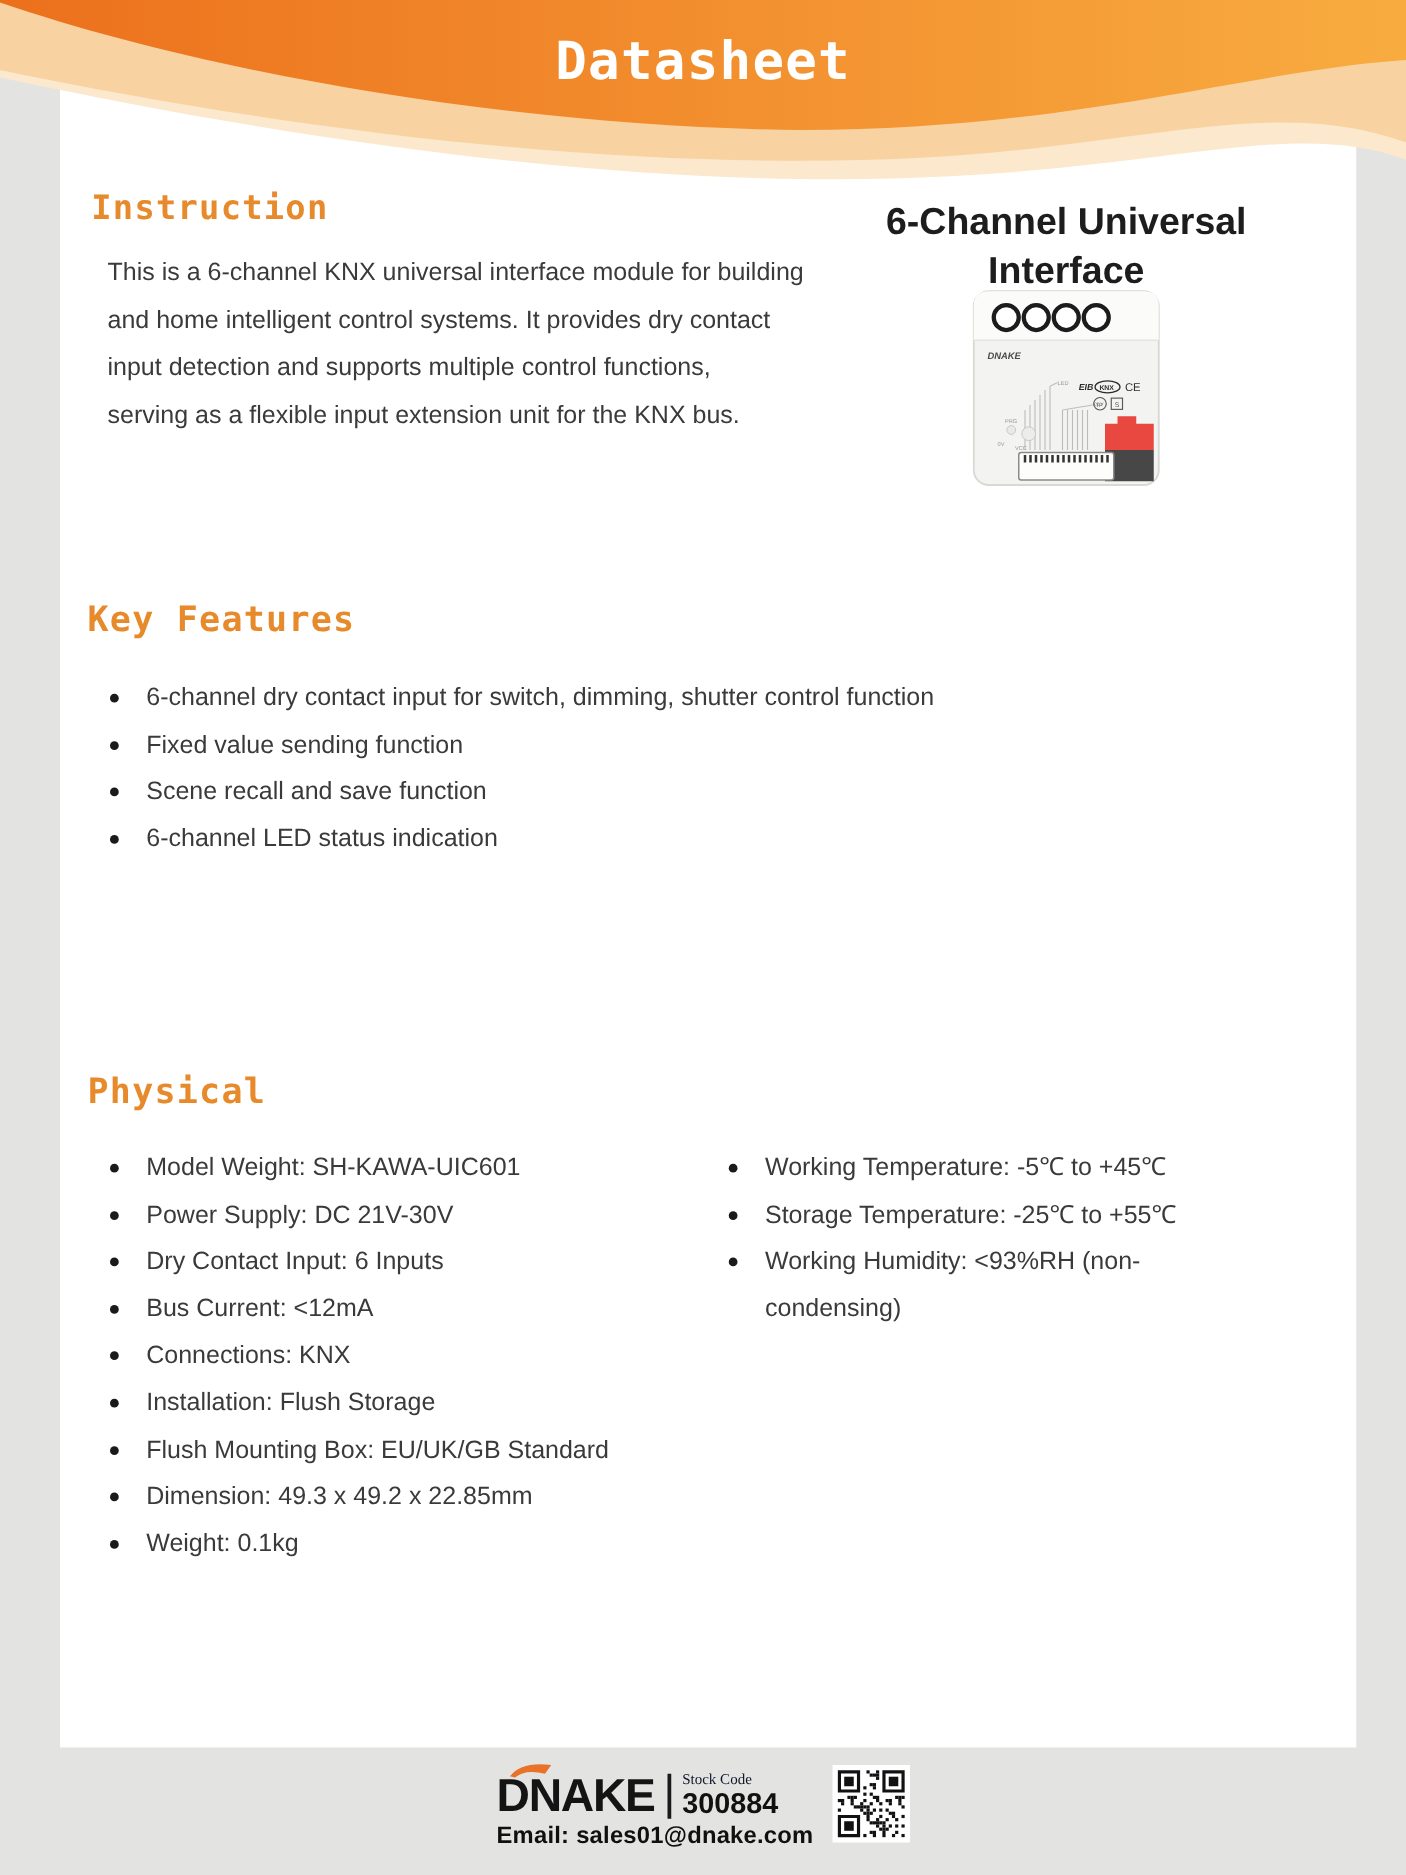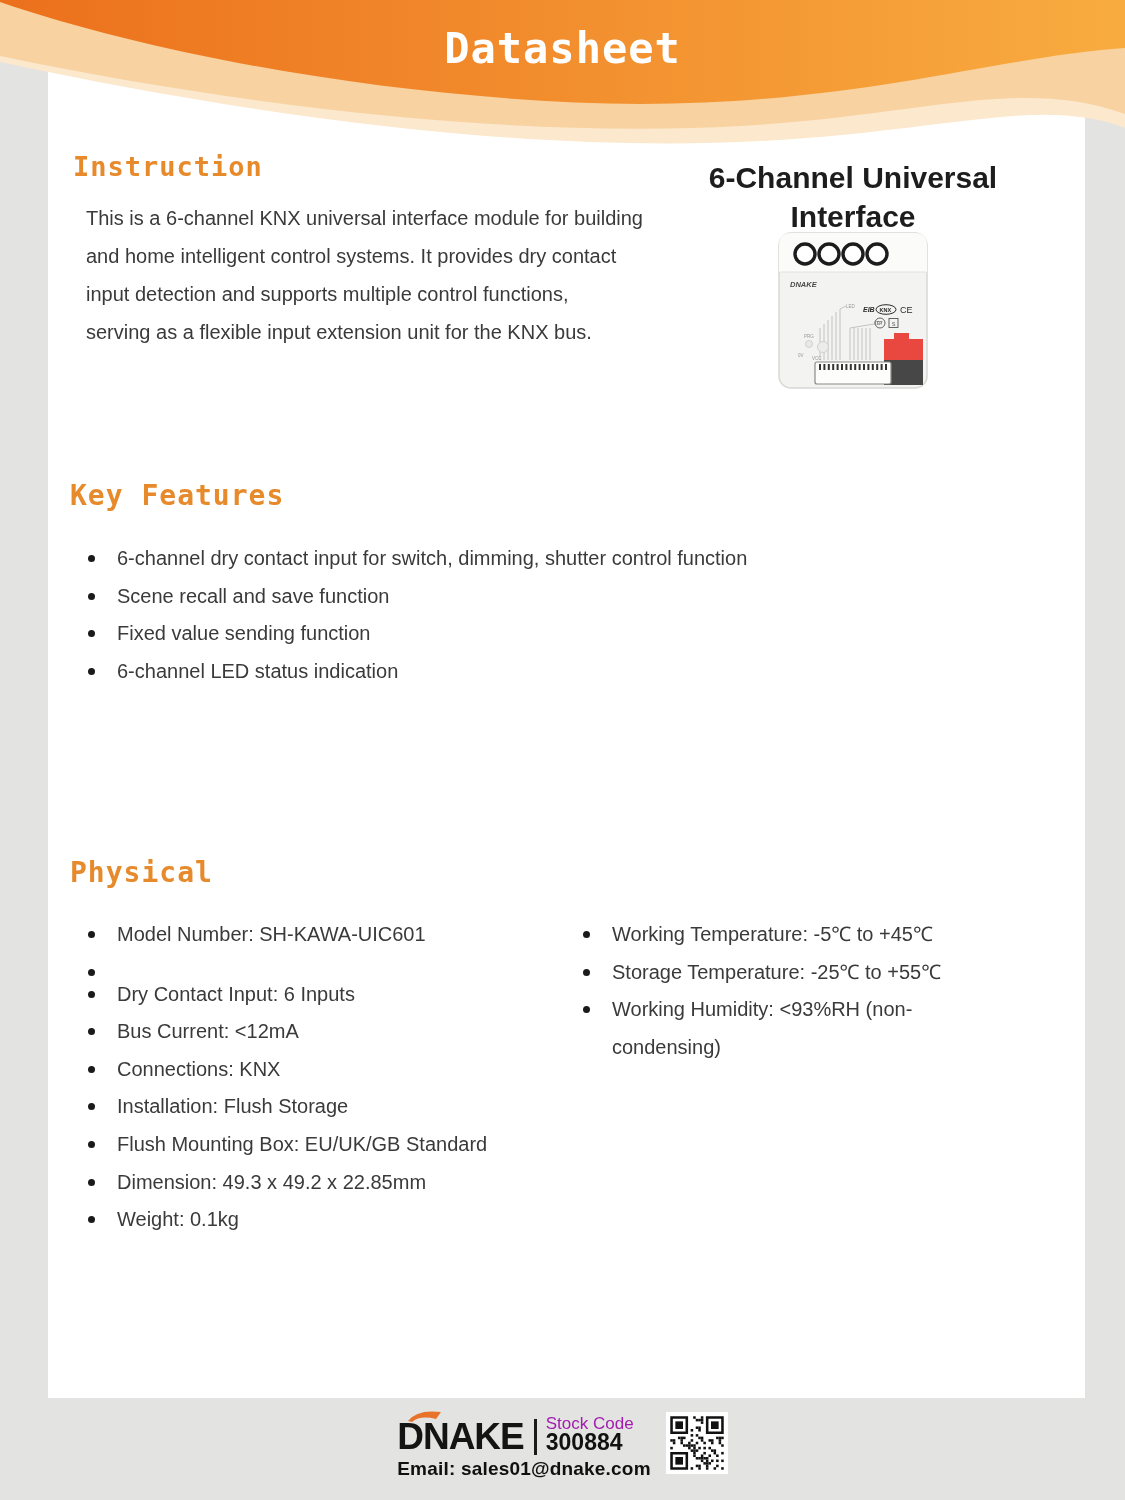--- a/index.html
+++ b/index.html
@@ -41,21 +41,21 @@
   
   .footer{position:absolute;left:0;top:1398px;width:1125px;height:102px;display:flex;
     align-items:flex-start;justify-content:center;padding-top:10px;gap:15px;}
   .brand-block{display:flex;flex-direction:column;align-items:flex-start;}
   .brand-row{display:flex;align-items:center;}
   .logo-wrap{position:relative;padding-top:10px;}
   .logo-text{font-size:37px;font-weight:900;color:#141414;letter-spacing:-1px;line-height:36px;}
   .logo-swoosh{position:absolute;left:8px;top:-1px;}
   .v-divider{width:3px;height:36px;background:#1a1a1a;margin:10px 9px 0 10px;}
   .stock{display:flex;flex-direction:column;justify-content:center;padding-top:9px;}
-  .stock-label{font-size:17px;color:#a21caf;line-height:13px;}
+  .stock-label{font-size:12px;color:#0f172a;line-height:13px;font-family:Liberation Serif, serif;}
   .stock-code{font-size:23px;font-weight:bold;color:#111;line-height:25px;}
   .email{font-size:19px;font-weight:bold;color:#101010;margin-top:3px;letter-spacing:0.2px;}
   .qr{background:#ffffff;padding:3px;margin-top:4px;}
 </style>
 </head>
 <body>
 
 <div class="page">
   <div class="card"></div>
 
@@ -152,40 +152,41 @@
   </svg>
 
   <div class="sec-heading" id="features-heading">Key Features</div>
   <ul class="blist" id="features-list">
     <li>
         <span class="dot"></span>
         <span class="li-text">6-channel dry contact input for switch, dimming, shutter control function</span>
       </li>
     <li>
         <span class="dot"></span>
+        <span class="li-text">Fixed value sending function</span>
+      </li>
+    <li>
+        <span class="dot"></span>
         <span class="li-text">Scene recall and save function</span>
-      </li>
-    <li>
-        <span class="dot"></span>
-        <span class="li-text">Fixed value sending function</span>
       </li>
     <li>
         <span class="dot"></span>
         <span class="li-text">6-channel LED status indication</span>
       </li>
   </ul>
 
   <div class="sec-heading" id="physical-heading">Physical</div>
   <ul class="blist" id="physical-left">
     <li>
         <span class="dot"></span>
-        <span class="li-text">Model Number: SH-KAWA-UIC601</span>
-      </li>
-    <li>
-        <span class="dot"></span>
+        <span class="li-text">Model Weight: SH-KAWA-UIC601</span>
+      </li>
+    <li>
+        <span class="dot"></span>
+        <span class="li-text">Power Supply: DC 21V-30V</span>
       </li>
     <li>
         <span class="dot"></span>
         <span class="li-text">Dry Contact Input: 6 Inputs</span>
       </li>
     <li>
         <span class="dot"></span>
         <span class="li-text">Bus Current: &lt;12mA</span>
       </li>
     <li>

